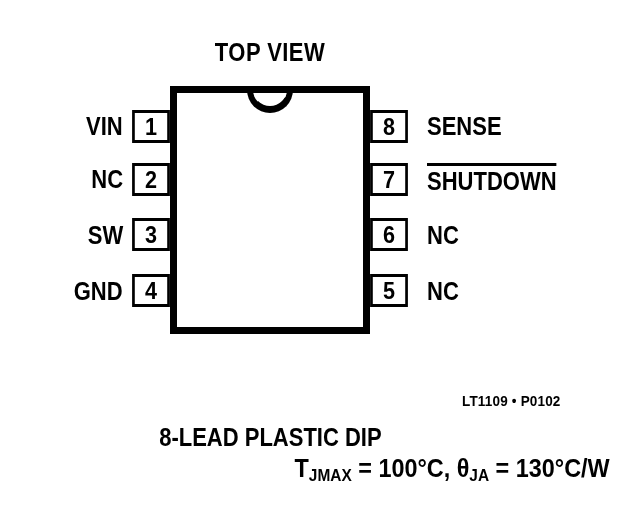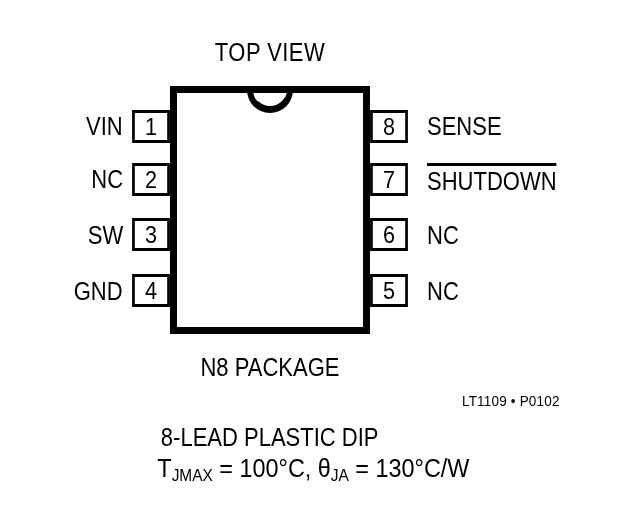--- a/index.html
+++ b/index.html
@@ -14,20 +14,21 @@
     position: relative;
     overflow: hidden;
     font-family: "Liberation Sans", sans-serif;
     color: #000000;
     -webkit-font-smoothing: antialiased;
   }
 
   #diagram-root {
     position: absolute;
     inset: 0;
+    font-weight: bold;
   }
 
   
   .top-view-title {
     position: absolute;
     left: 0;
     top: 38px;
     width: 540px;
     text-align: center;
     font-size: 25px;
@@ -163,21 +164,21 @@
     transform: scaleX(0.9);
     transform-origin: left top;
   }
 
   
   .thermal-spec {
     position: absolute;
     left: 0;
     top: 452px;
     width: 627px;
-    text-align: center;
+    text-align: right;
     font-size: 26px;
     line-height: 32px;
     white-space: nowrap;
   }
   .thermal-spec .scaler {
     display: inline-block;
     transform: scaleX(0.9);
   }
   .thermal-spec sub {
     font-size: 0.66em;
@@ -213,23 +214,20 @@
 
   <div class="pin-box right row-2">7</div>
   <div class="pin-label right lbl-2"><span class="overbar">SHUTDOWN</span></div>
 
   <div class="pin-box right row-3">6</div>
   <div class="pin-label right lbl-3">NC</div>
 
   <div class="pin-box right row-4">5</div>
   <div class="pin-label right lbl-4">NC</div>
 
-  <div class="caption">
-    <span>N8 PACKAGE</span>
-  </div>
   <div class="caption" style="top:382px;margin-top:40px;">
     <span>8-LEAD PLASTIC DIP</span>
   </div>
 
   <div class="part-marking">LT1109 • P0102</div>
 
   <div class="thermal-spec">
     <span class="scaler"><span>T</span><sub>JMAX</sub><span> = 100°C, </span><span>θ</span><sub>JA</sub><span> = 130°C/W</span></span>
   </div>
 

